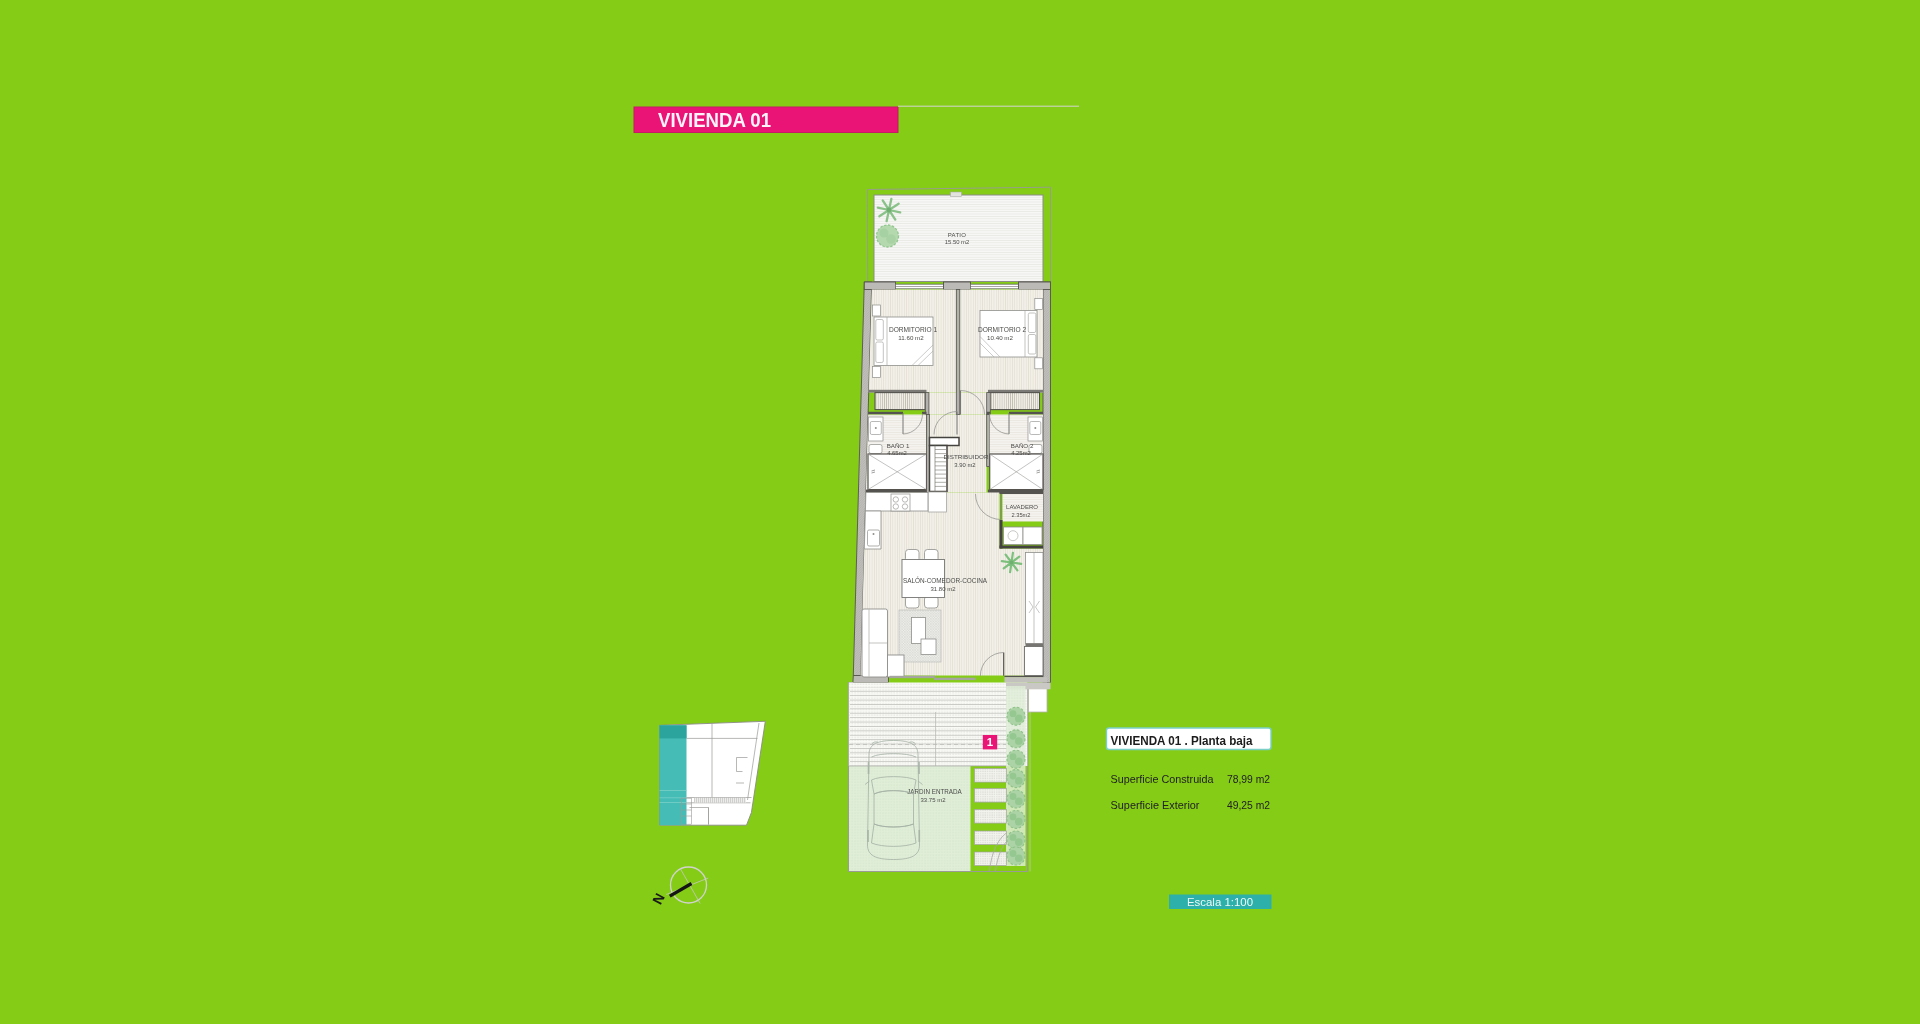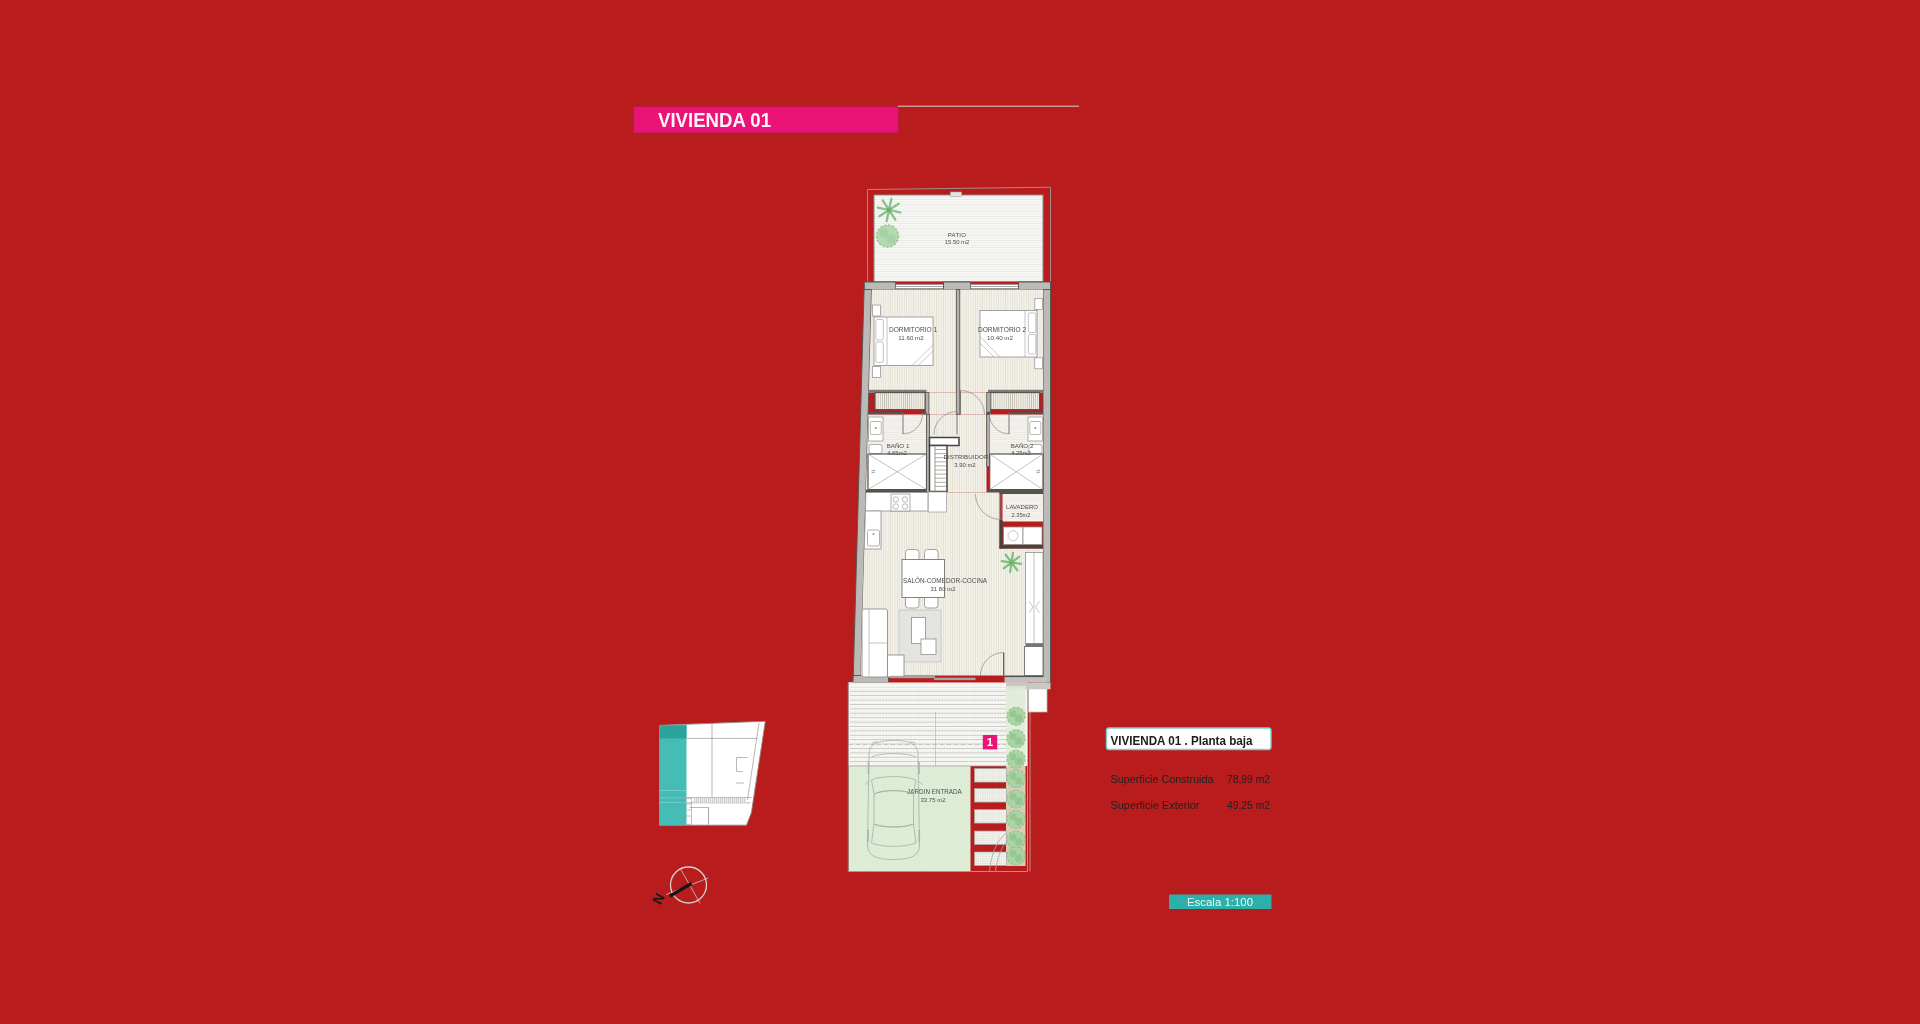--- a/index.html
+++ b/index.html
@@ -1,16 +1,16 @@
 <!DOCTYPE html>
 <html><head>
 <meta charset="utf-8">
 <style>
   html,body{margin:0;padding:0;background:#ffffff;font-family:"Liberation Sans",sans-serif;}
-  #page{position:relative;width:1920px;height:1024px;background:#b91c1c;overflow:hidden;}
+  #page{position:relative;width:1920px;height:1024px;background:#84cc16;overflow:hidden;}
   svg text{font-family:"Liberation Sans",sans-serif;}
 </style>
 </head>
 <body>
 <div id="page">
 <svg width="1920" height="1024" viewBox="0 0 1920 1024">
 <defs>
   <pattern id="wood" width="2.3" height="8" patternUnits="userSpaceOnUse">
     <rect width="2.3" height="8" fill="#f2f0e9"></rect>
     <rect x="0" width="0.6" height="8" fill="#e1dccf"></rect>

